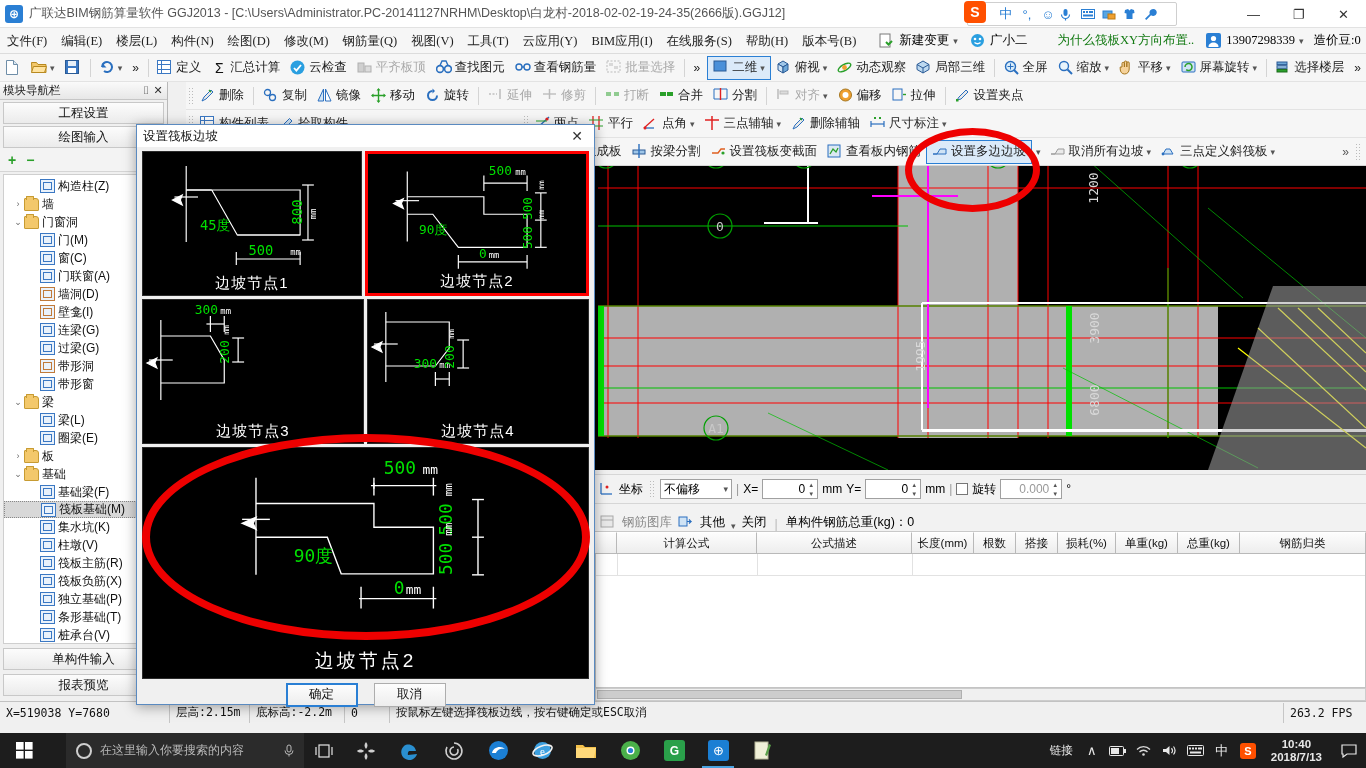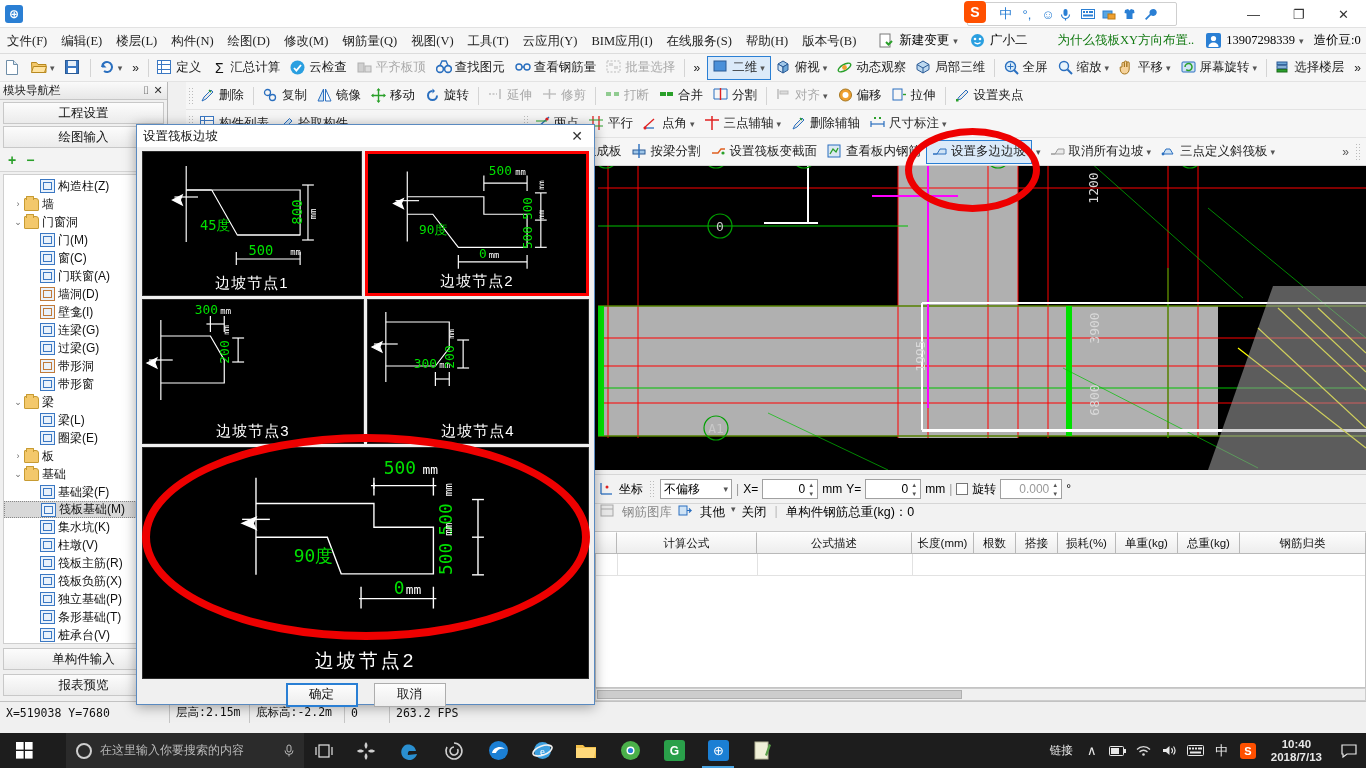--- a/index.html
+++ b/index.html
@@ -92,21 +92,21 @@
 
   
   .optbar{position:absolute;left:595px;top:474px;width:771px;height:30px;background:#f2f2f2;
      border-top:1px solid #d6d6d6;border-bottom:1px solid #d6d6d6;display:flex;align-items:center;gap:4px;padding:0 4px;font-size:12px;}
   .numbox{width:56px;height:20px;border:1px solid #a0a0a0;background:#fff;text-align:right;padding-right:12px;line-height:19px;font-size:12px;position:relative;}
   .spin{position:absolute;right:1px;top:1px;width:10px;height:17px;display:flex;flex-direction:column;}
   .spin i{flex:1;font-size:6px;line-height:8px;text-align:center;color:#555;font-style:normal;}
   .dd{height:20px;border:1px solid #a0a0a0;background:#fff;display:flex;align-items:center;padding:0 3px;gap:4px;font-size:12px;}
 
   .rebar-bar{position:absolute;left:595px;top:504px;width:771px;height:28px;background:#f2f2f2;
-     display:flex;align-items:flex-start;gap:6px;padding:0 5px;font-size:12.5px;border-bottom:1px solid #c9c9c9;}
+     display:flex;align-items:flex-end;gap:6px;padding:0 5px;font-size:12.5px;border-bottom:1px solid #c9c9c9;}
   .tablehead{position:absolute;left:595px;top:532px;width:771px;height:22px;background:#f0f0f0;display:flex;}
   .th{border-right:1px solid #b9b9b9;border-bottom:1px solid #b9b9b9;border-top:1px solid #fff;
       display:flex;align-items:center;justify-content:center;font-size:11.5px;color:#111;
       background:linear-gradient(#fdfdfd,#ededed);}
   .tablebody{position:absolute;left:595px;top:554px;width:771px;height:134px;background:#fff;border:1px solid #c4c4c4;border-top:none;}
   .hscroll{position:absolute;left:595px;top:688px;width:771px;height:13px;background:#f0f0f0;border:1px solid #ccc;}
   .hscroll .thumbh{position:absolute;left:1px;top:1px;width:365px;height:9px;background:#cdcdcd;border:1px solid #b0b0b0;}
 
   
   .statusbar{position:absolute;left:0;top:701px;width:1366px;height:22px;background:#f0f0f0;
@@ -152,20 +152,21 @@
   .dimtxt{fill:#00e000;font-family:"DejaVu Sans Mono","Liberation Mono",monospace;}
   .dimmm{fill:#ffffff;font-family:"DejaVu Sans Mono","Liberation Mono",monospace;}
 </style>
 </head>
 <body>
 
 <div class="app">
 
   <div class="titlebar">
     <div class="tb-logo">⊕</div>
+    <div class="tb-title">广联达BIM钢筋算量软件 GGJ2013 - [C:\Users\Administrator.PC-20141127NRHM\Desktop\白龙村-2018-02-02-19-24-35(2666版).GGJ12]</div>
     <div class="tb-winbtns">
       <div class="tb-winbtn">—</div>
       <div class="tb-winbtn">❐</div>
       <div class="tb-winbtn close">✕</div>
     </div>
   </div>
 
   <div class="ime-bar">
     <div class="ime-logo">S</div>
     <div class="ime-ico">中</div>
@@ -1161,20 +1162,21 @@
   </div>
   <div class="hscroll">
     <div class="thumbh"></div>
   </div>
 
   <div class="statusbar">
     <div class="sb-cell" style="width:170px;">X=519038 Y=7680</div>
     <div class="sb-cell" style="width:80px;">层高:2.15m</div>
     <div class="sb-cell" style="width:95px;">底标高:-2.2m</div>
     <div class="sb-cell" style="width:45px;">0</div>
+    <div class="sb-cell" style="flex:1;">按鼠标左键选择筏板边线，按右键确定或ESC取消</div>
     <div class="sb-cell" style="width:82px;border-right:none;">263.2 FPS</div>
   </div>
 
   <div class="dialog">
     <div class="dlg-title">
       <span class="t">设置筏板边坡</span>
       <span class="dlg-close">✕</span>
     </div>
     <div class="dlg-body">
 

